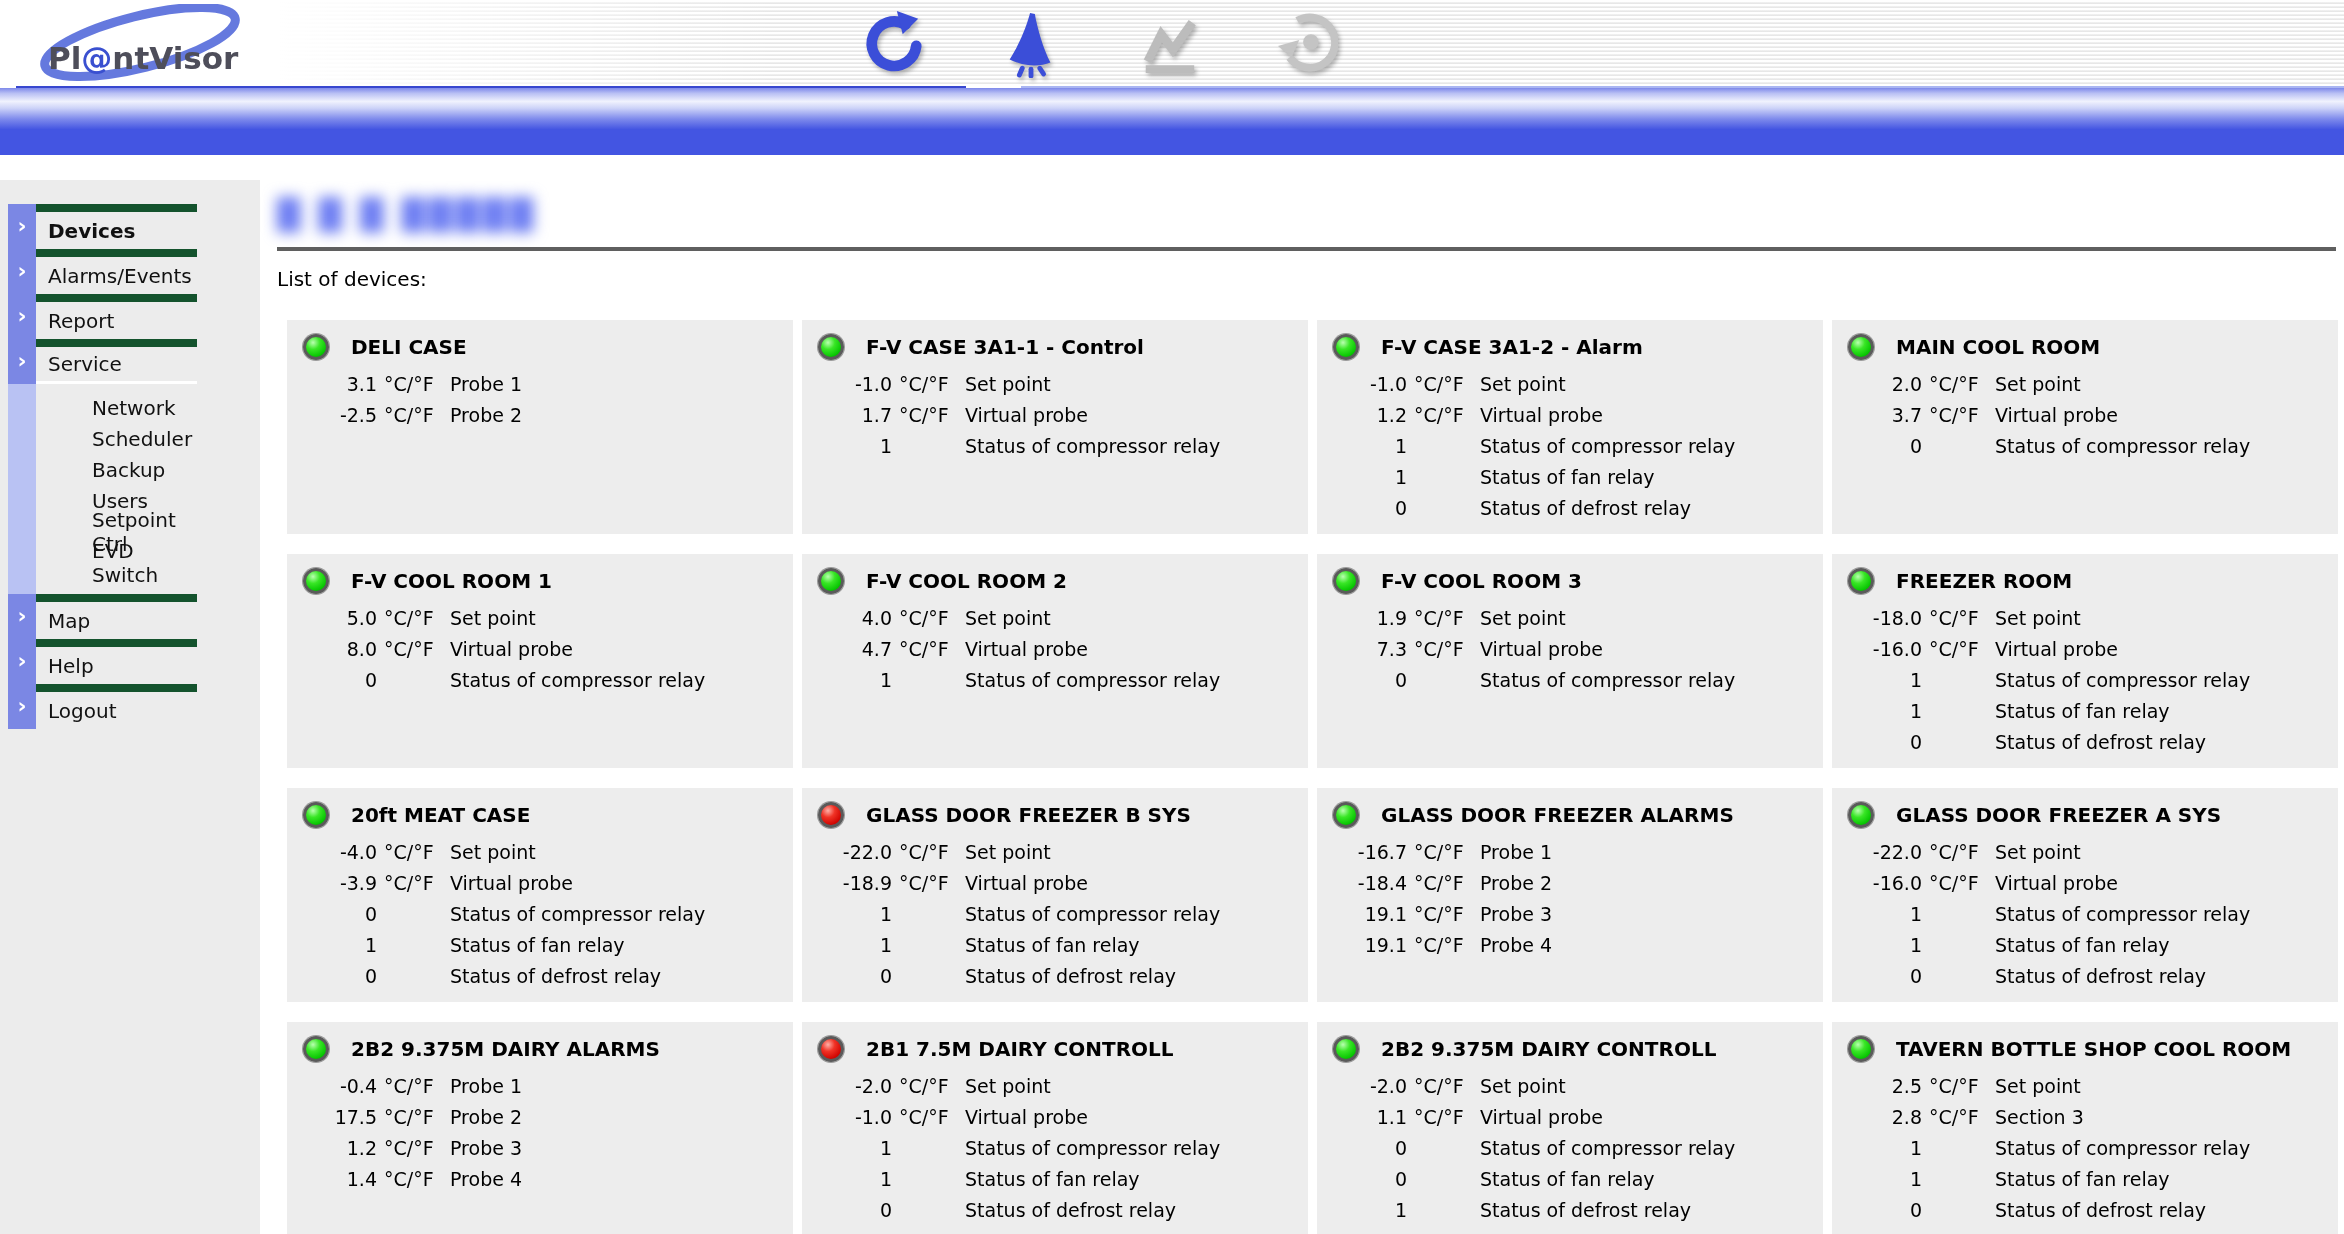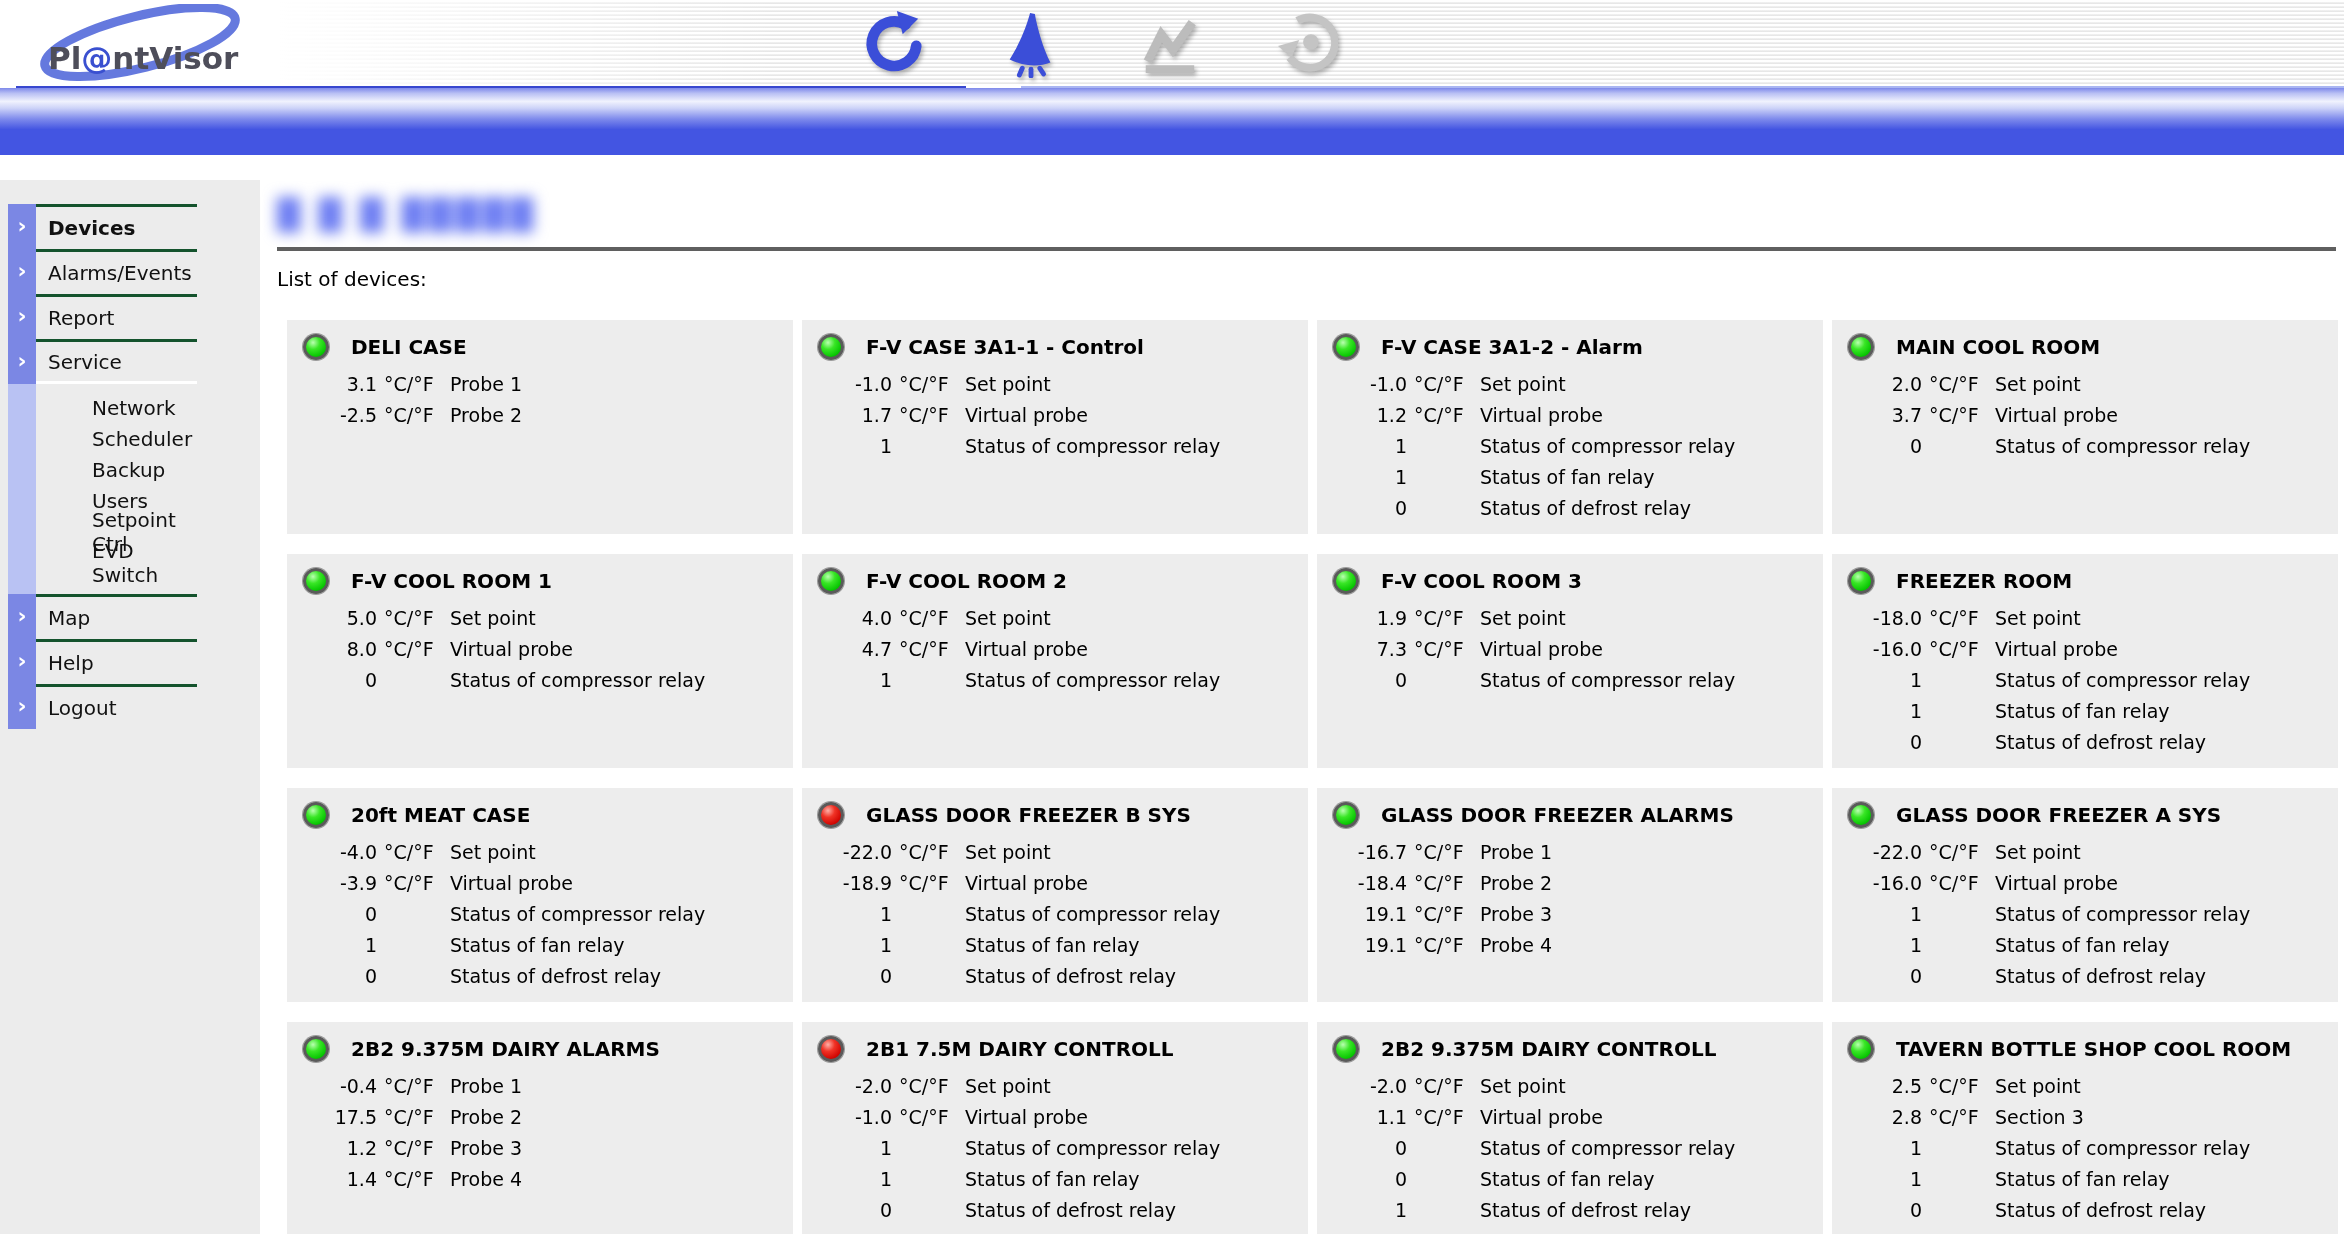--- a/index.html
+++ b/index.html
@@ -30,21 +30,21 @@
   .blue-banner{position:absolute;left:0;top:88px;width:2344px;height:67px;
     background:linear-gradient(180deg,#7e89ea 0%,#b9c0f4 8%,#f0f2fd 20%,#cdd3f8 30%,#7f8bec 46%,#4355e2 62%,#4355e2 100%);}
 
   
   .sidebar{position:absolute;left:0;top:180px;width:260px;height:1054px;background:#ececec;}
   .menu{margin-top:24px;width:197px;}
   .menu-item{display:flex;height:45px;}
   .menu-item .strip{width:28px;margin-left:8px;background:#7b87e4;display:flex;
     align-items:center;justify-content:center;flex:none;}
   .menu-item .arrow{color:#fff;font-size:22px;font-weight:bold;line-height:1;margin-top:-2px;}
-  .menu-item .mlabel{flex:1;border-top:3px solid #14532d;display:flex;align-items:center;
+  .menu-item .mlabel{flex:1;border-top:8px solid #14532d;display:flex;align-items:center;
     padding-left:12px;font-size:20px;color:#111;}
   .menu-item.bold .mlabel{font-weight:bold;}
   .menu-item.sep-after .mlabel{border-bottom:3px solid #fff;}
   .submenu{display:flex;}
   .submenu .strip{width:28px;margin-left:8px;background:#b9c2f3;flex:none;}
   .submenu .subitems{padding:8px 0 16px 0;}
   .submenu-item{height:31px;display:flex;align-items:center;padding-left:56px;
     font-size:20px;color:#111;}
 
   

